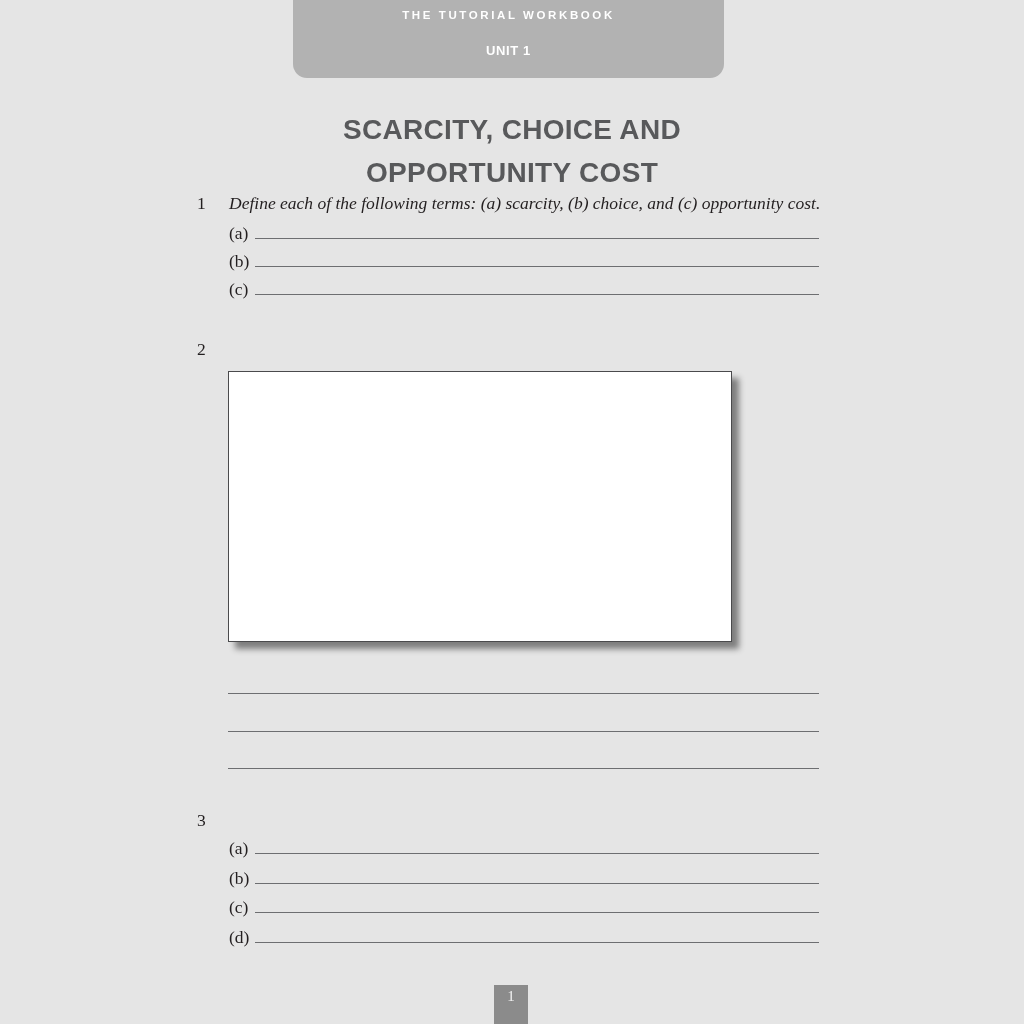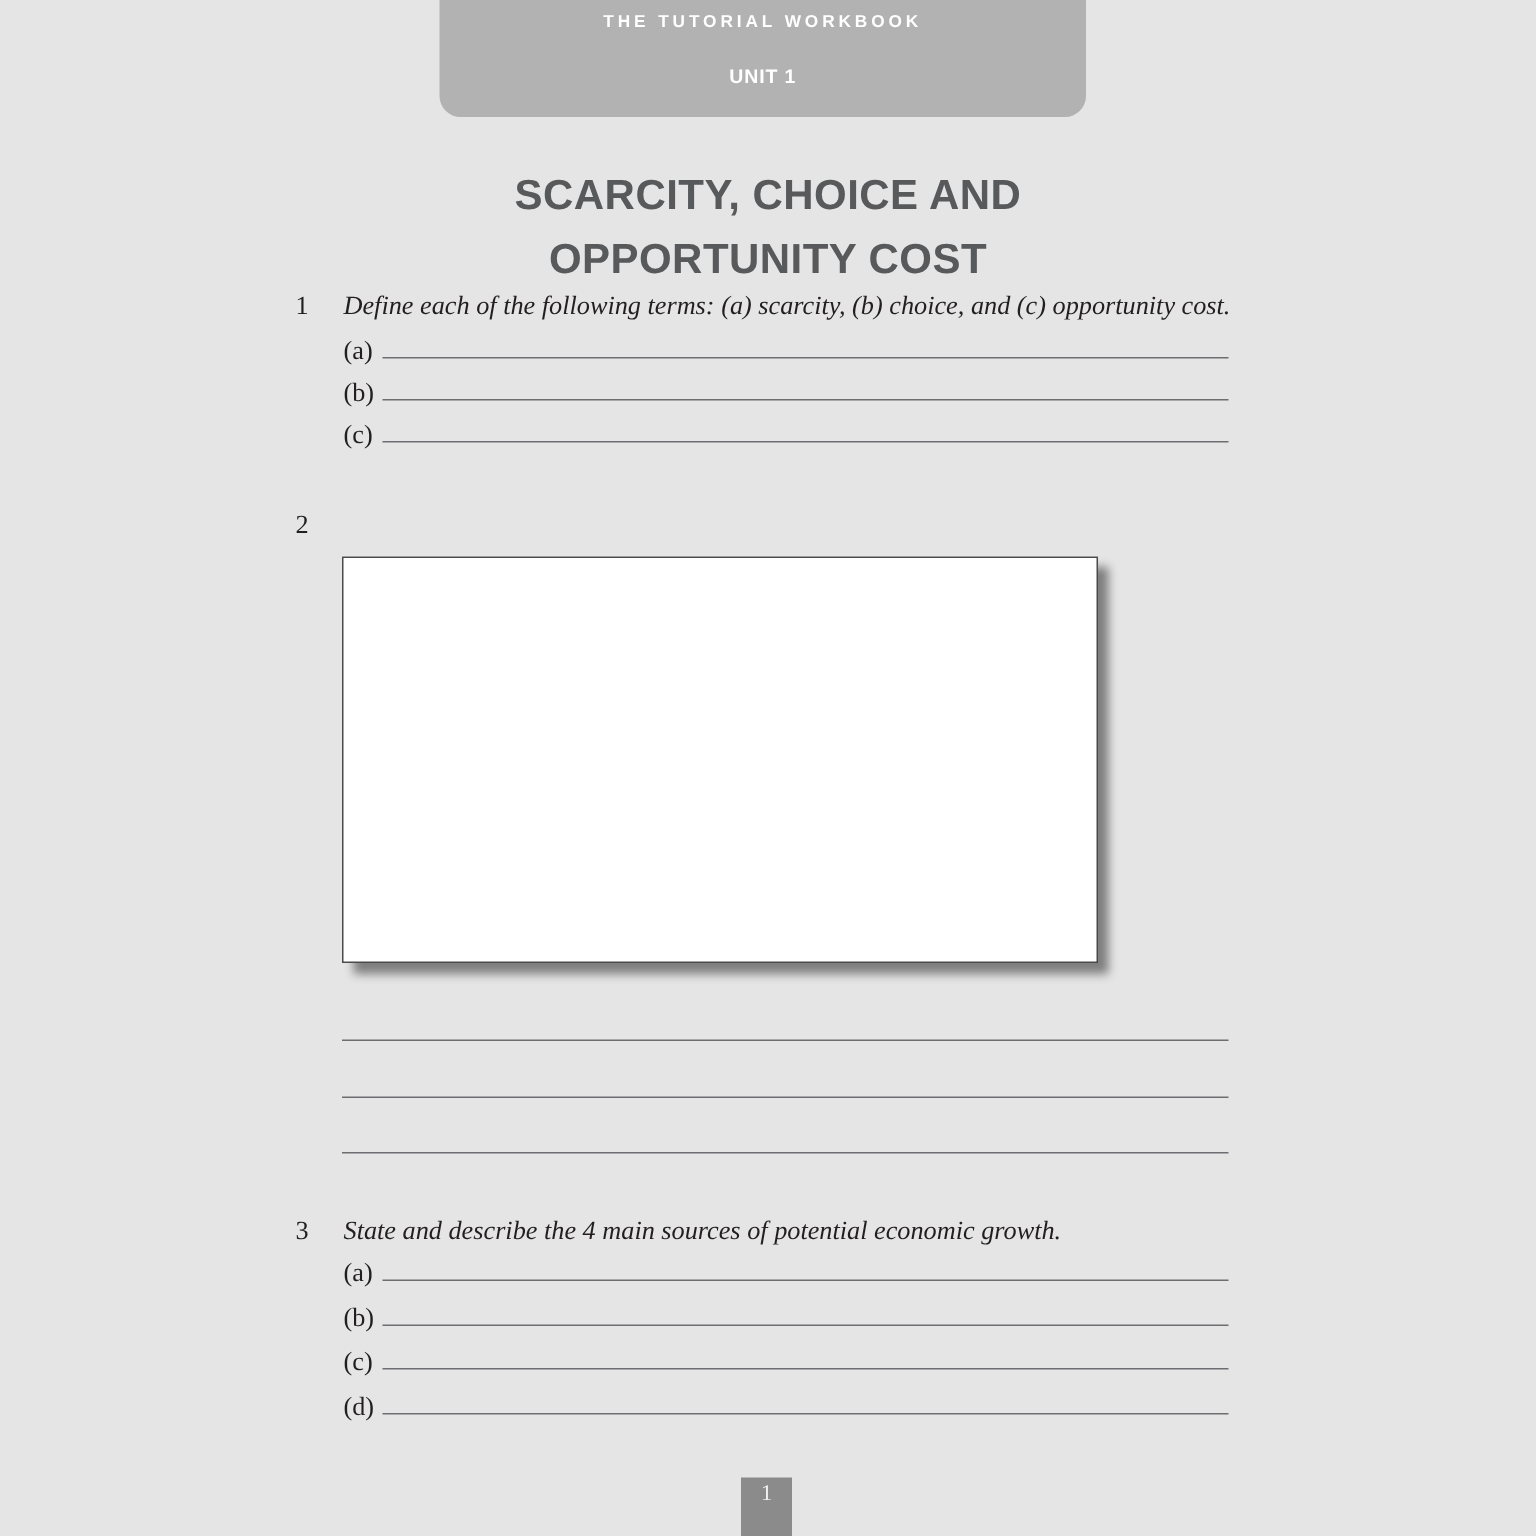--- a/index.html
+++ b/index.html
@@ -79,21 +79,20 @@
 
   <div class="q-number" style="top:339px">2</div>
 
   <div class="drawing-box"></div>
 
   <div class="answer-line full-line" style="top:693px"></div>
   <div class="answer-line full-line" style="top:731px"></div>
   <div class="answer-line full-line" style="top:768px"></div>
 
   <div class="q-number" style="top:810px">3</div>
-  <div class="q-text" style="top:810px">State and describe the 4 main sources of potential economic growth.</div>
 
   <div class="answer-label" style="top:838px">(a)</div>
   <div class="answer-line short-line" style="top:853px"></div>
 
   <div class="answer-label" style="top:868px">(b)</div>
   <div class="answer-line short-line" style="top:883px"></div>
 
   <div class="answer-label" style="top:897px">(c)</div>
   <div class="answer-line short-line" style="top:912px"></div>
 

